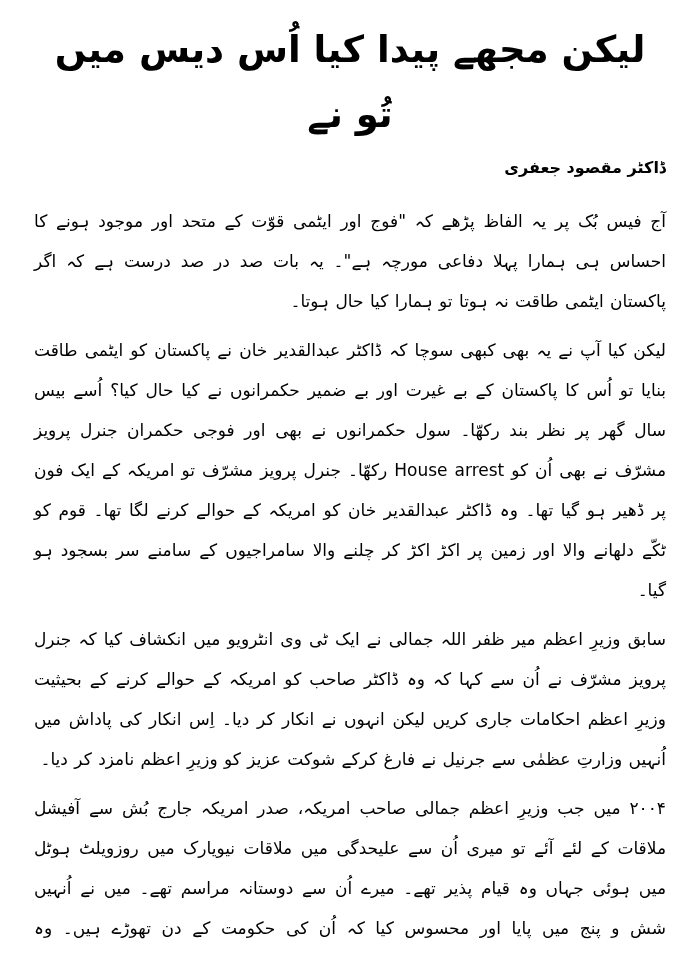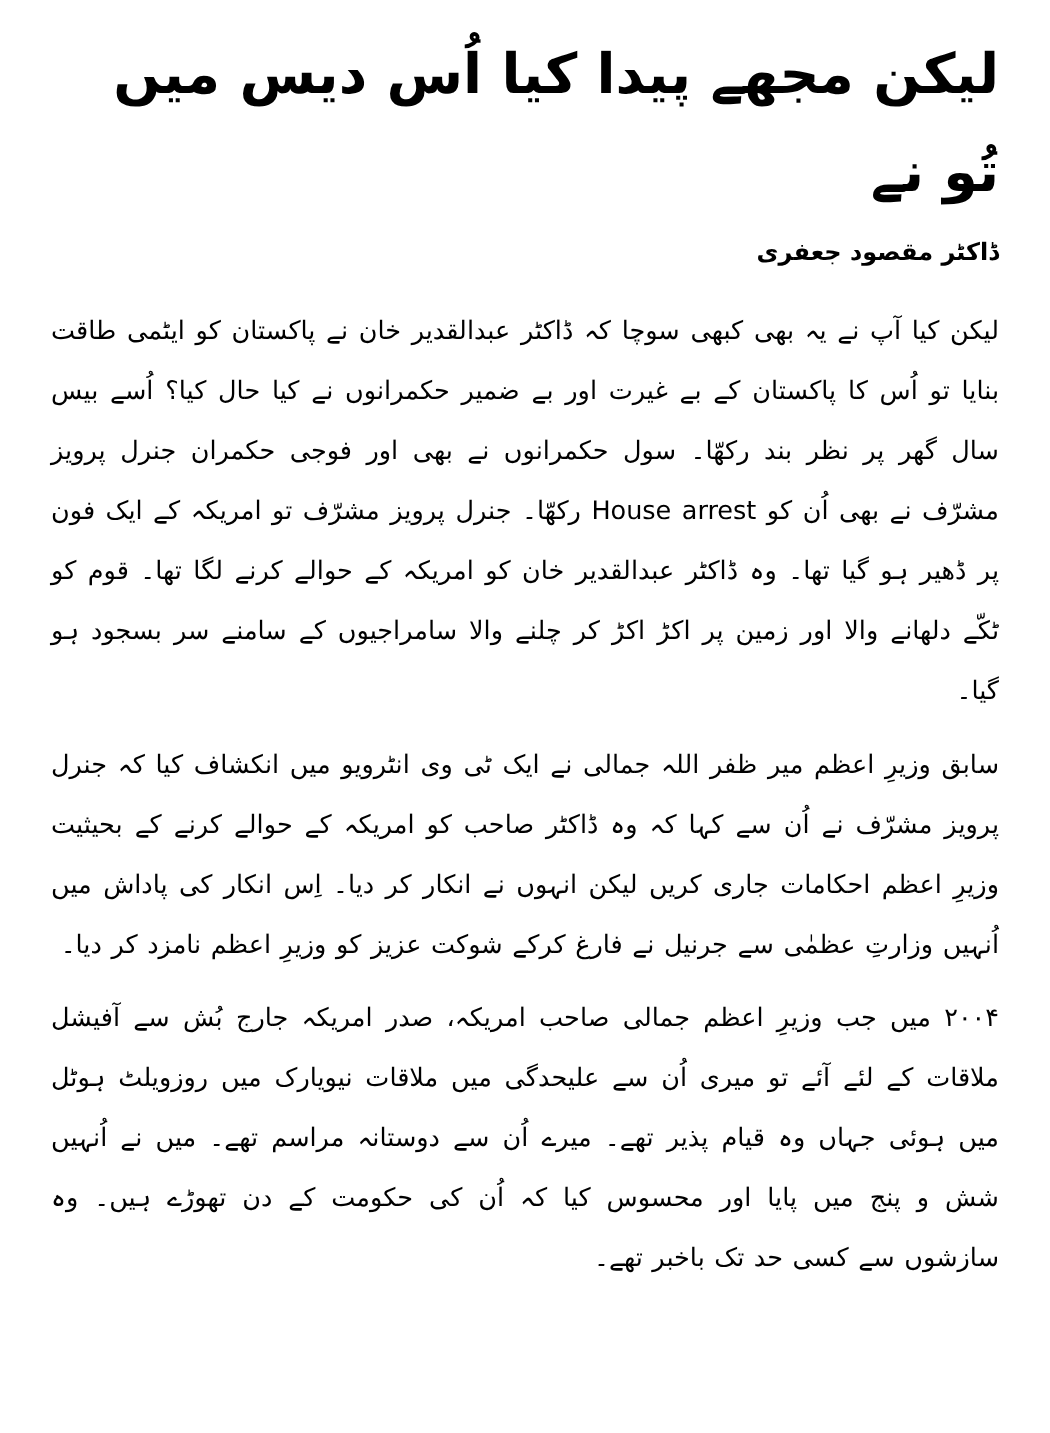--- a/index.html
+++ b/index.html
@@ -16,21 +16,21 @@
   }
   .page {
     box-sizing: border-box;
     width: 700px;
     min-height: 955px;
     padding: 10px 34px 0 34px;
     direction: rtl;
     background: #ffffff;
   }
   .title {
-    text-align: right;
+    text-align: center;
     font-size: 37px;
     font-weight: bold;
     line-height: 1.75;
     margin: 8px 0 4px 0;
     font-family: "DejaVu Sans", "DejaVu Serif", sans-serif;
   }
   .author {
     text-align: right;
     font-size: 16px;
     font-weight: bold;
@@ -50,19 +50,20 @@
 </head>
 <body>
 
 <div class="page">
 
   <h1 class="title">لیکن مجھے پیدا کیا اُس دیس میں تُو نے</h1>
 
   <div class="author">ڈاکٹر مقصود جعفری</div>
 
   <div class="body-text">
+    <p class="para">آج فیس بُک پر یہ الفاظ پڑھے کہ "فوج اور ایٹمی قوّت کے متحد اور موجود ہونے کا احساس ہی ہمارا پہلا دفاعی مورچہ ہے"۔ یہ بات صد در صد درست ہے کہ اگر پاکستان ایٹمی طاقت نہ ہوتا تو ہمارا کیا حال ہوتا۔</p>
     <p class="para">لیکن کیا آپ نے یہ بھی کبھی سوچا کہ ڈاکٹر عبدالقدیر خان نے پاکستان کو ایٹمی طاقت بنایا تو اُس کا پاکستان کے بے غیرت اور بے ضمیر حکمرانوں نے کیا حال کیا؟ اُسے بیس سال گھر پر نظر بند رکھّا۔ سول حکمرانوں نے بھی اور فوجی حکمران جنرل پرویز مشرّف نے بھی اُن کو House arrest رکھّا۔ جنرل پرویز مشرّف تو امریکہ کے ایک فون پر ڈھیر ہو گیا تھا۔ وہ ڈاکٹر عبدالقدیر خان کو امریکہ کے حوالے کرنے لگا تھا۔ قوم کو ٹکّے دلھانے والا اور زمین پر اکڑ اکڑ کر چلنے والا سامراجیوں کے سامنے سر بسجود ہو گیا۔</p>
     <p class="para">سابق وزیرِ اعظم میر ظفر اللہ جمالی نے ایک ٹی وی انٹرویو میں انکشاف کیا کہ جنرل پرویز مشرّف نے اُن سے کہا کہ وہ ڈاکٹر صاحب کو امریکہ کے حوالے کرنے کے بحیثیت وزیرِ اعظم احکامات جاری کریں لیکن انہوں نے انکار کر دیا۔ اِس انکار کی پاداش میں اُنہیں وزارتِ عظمٰی سے جرنیل نے فارغ کرکے شوکت عزیز کو وزیرِ اعظم نامزد کر دیا۔</p>
     <p class="para">۲۰۰۴ میں جب وزیرِ اعظم جمالی صاحب امریکہ، صدر امریکہ جارج بُش سے آفیشل ملاقات کے لئے آئے تو میری اُن سے علیحدگی میں ملاقات نیویارک میں روزویلٹ ہوٹل میں ہوئی جہاں وہ قیام پذیر تھے۔ میرے اُن سے دوستانہ مراسم تھے۔ میں نے اُنہیں شش و پنج میں پایا اور محسوس کیا کہ اُن کی حکومت کے دن تھوڑے ہیں۔ وہ سازشوں سے کسی حد تک باخبر تھے۔</p>
 
   </div>
 
 </div>
 
 </body></html>

